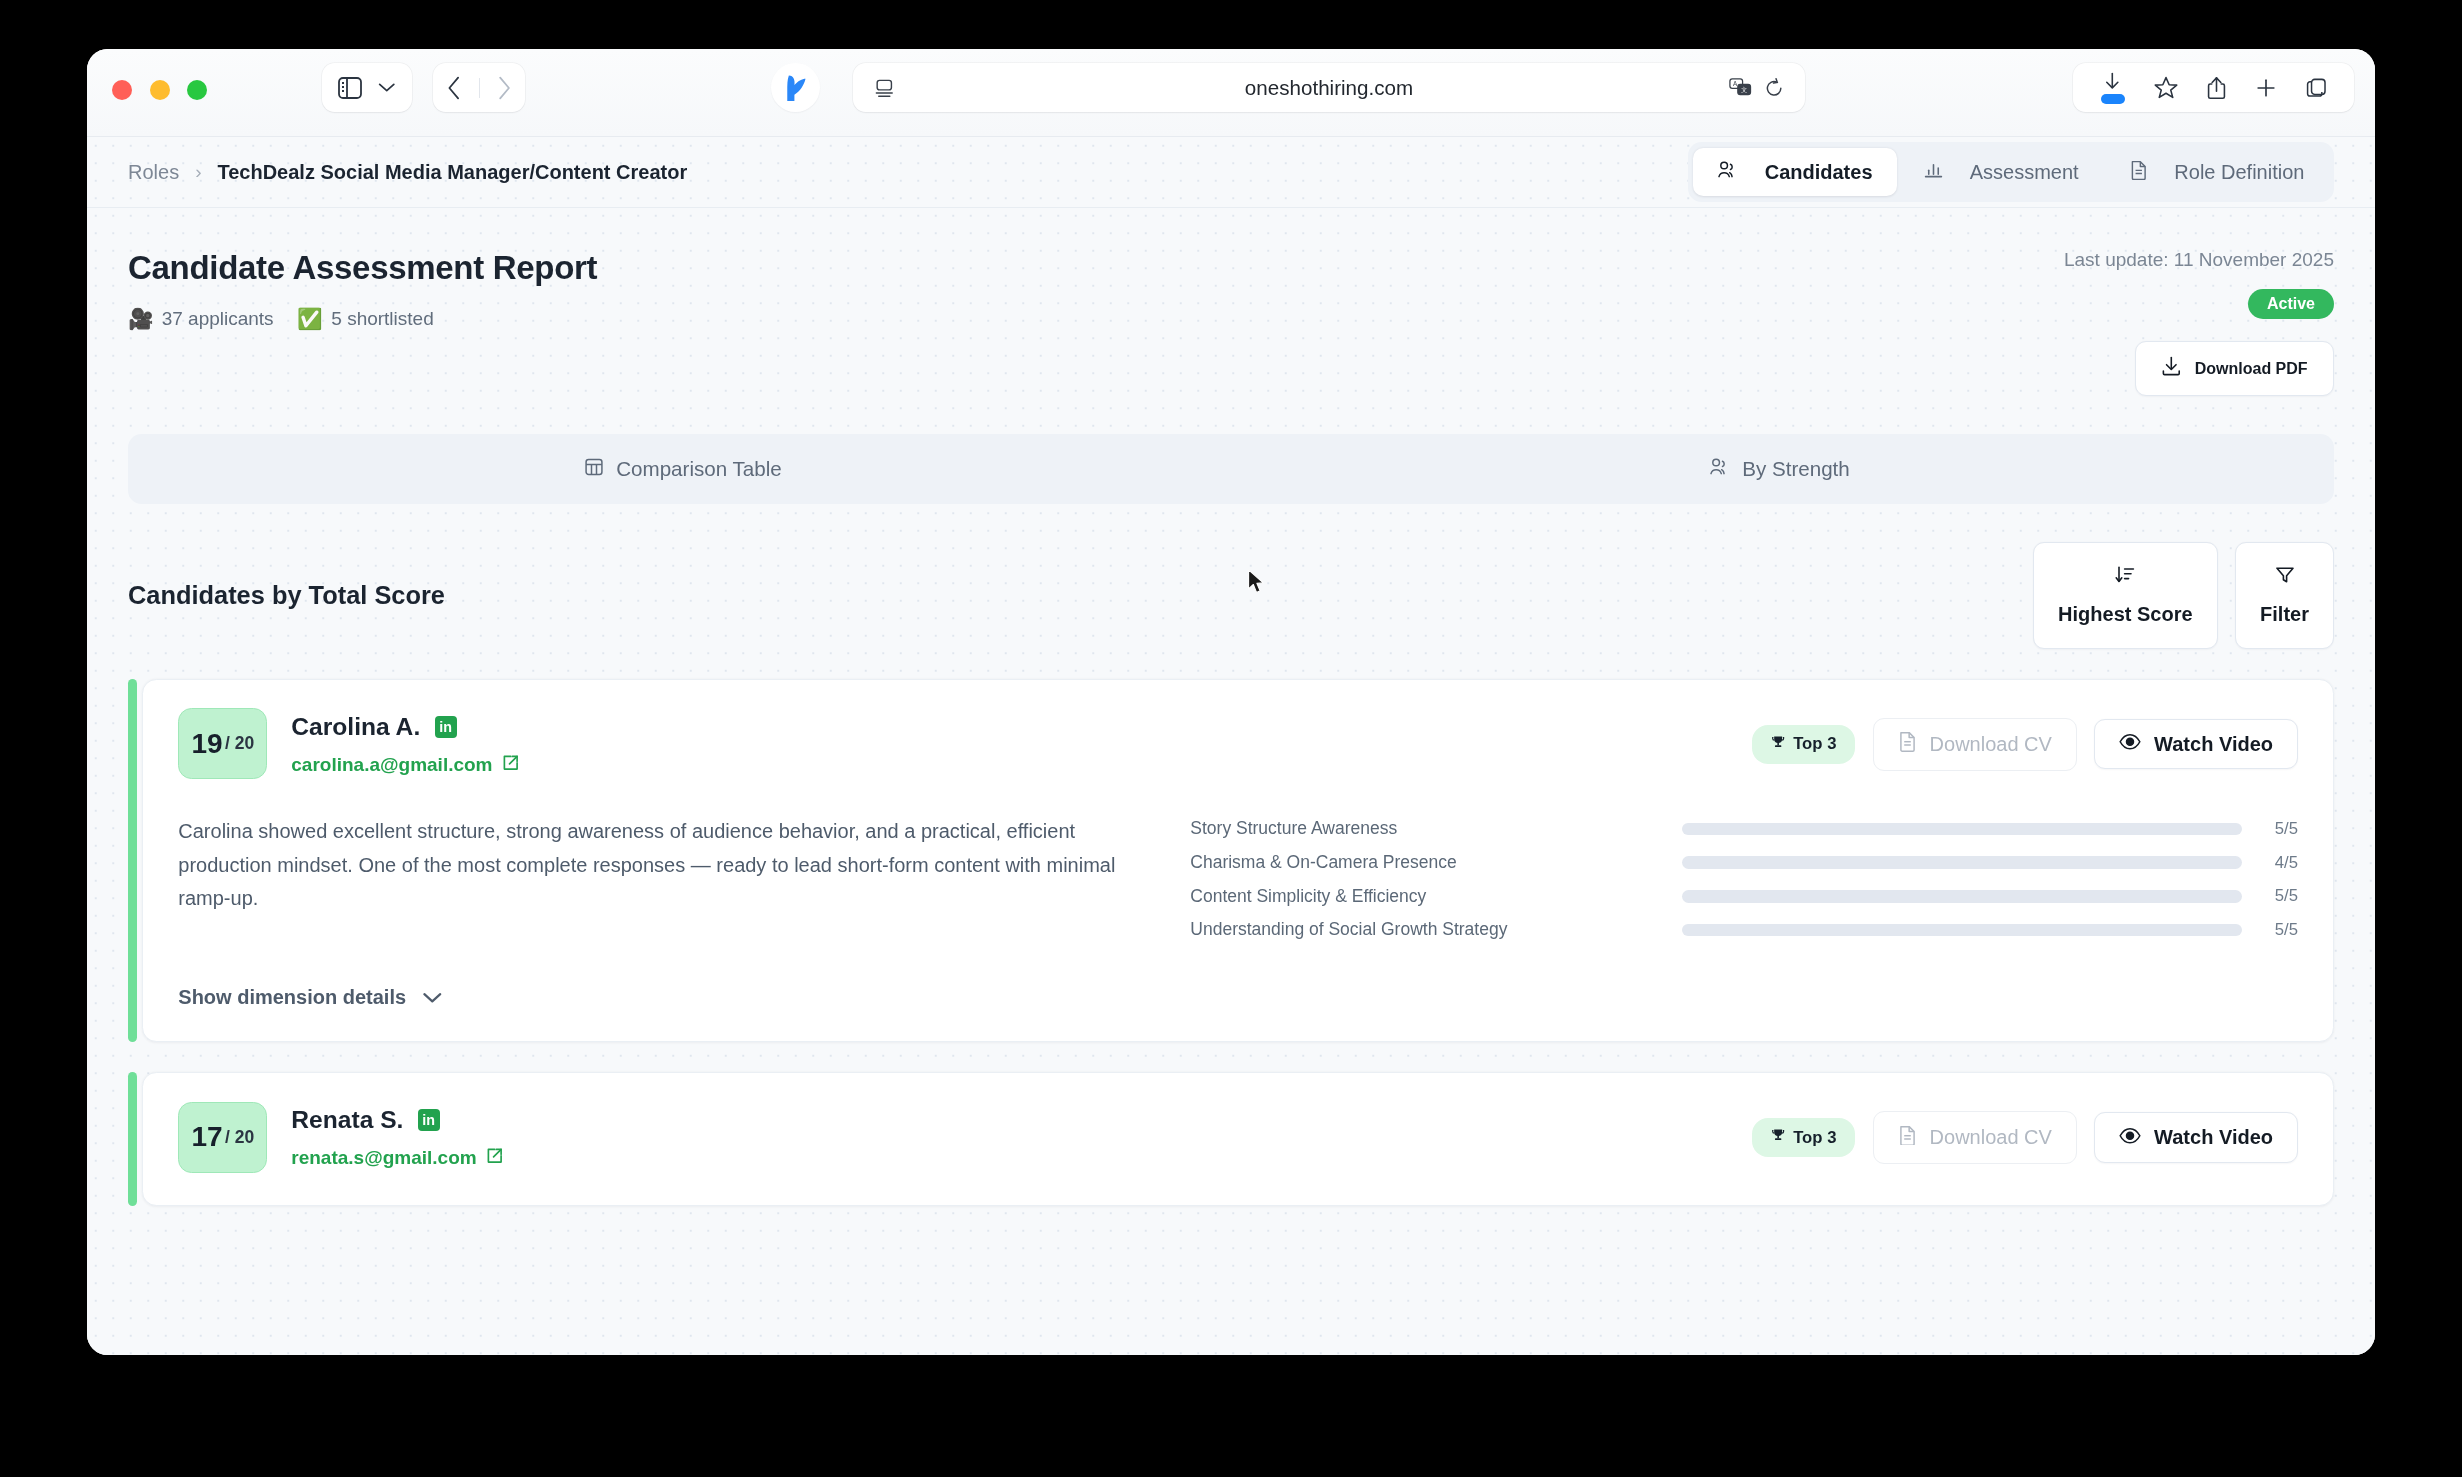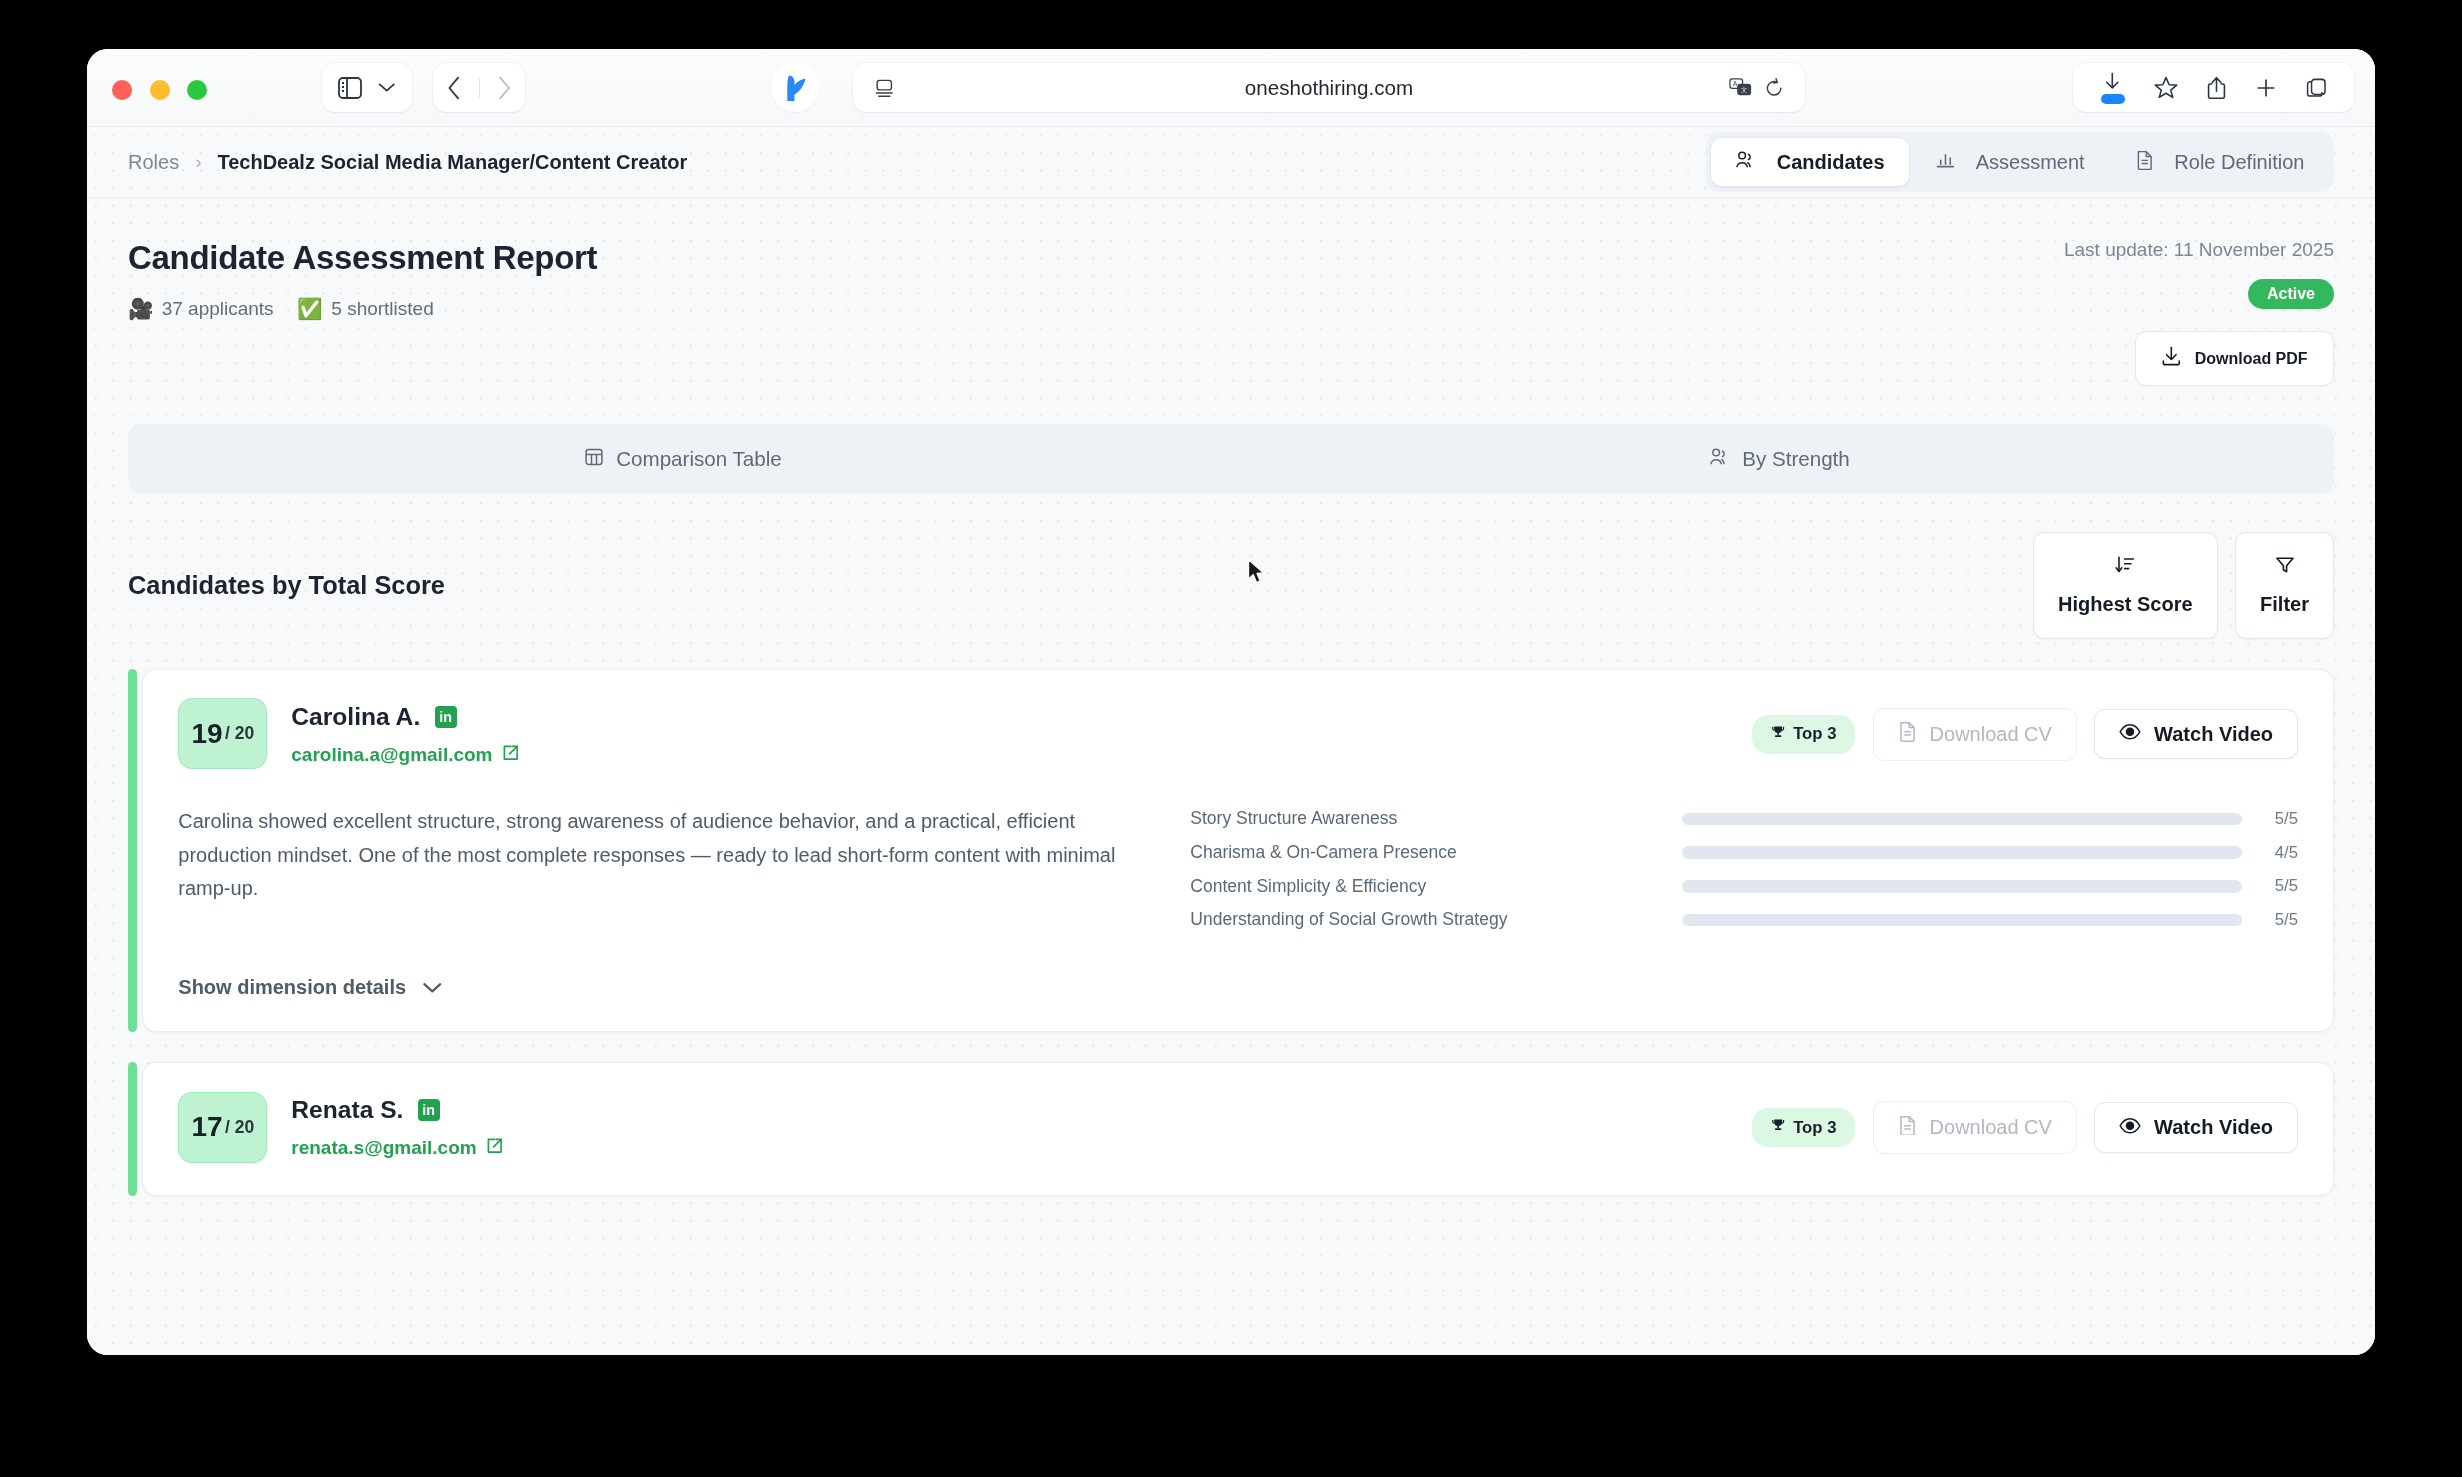--- a/index.html
+++ b/index.html
@@ -15,21 +15,21 @@
     left: 87px; top: 49px;
     width: 2288px; height: 1306px;
     background: #ffffff;
     border-radius: 20.6px;
     overflow: hidden;
     box-shadow: 0 24px 71px rgba(0,0,0,0.55);
   }
   
   .chrome {
     position: relative;
-    height: 78px;
+    height: 88px;
     background: linear-gradient(#fbfcfd, #f6f8fa);
     border-bottom: 0.8px solid #e7ebf0;
   }
   .traffic { position: absolute; left: 25.4px; top: 31px; display: flex; gap: 17.5px; }
   .dot { width: 20px; height: 20px; border-radius: 50%; }
   .dot.red { background: #ff5f57; }
   .dot.yellow { background: #febc2e; }
   .dot.green { background: #28c840; }
 
   .chrome-group {
@@ -127,21 +127,21 @@
   .crumb-cur { color: #1b2430; font-weight: 700; }
 
   .tabs-top {
     display: flex; align-items: center;
     background: #eef2f7;
     border-radius: 13.5px;
     padding: 5.6px;
     gap: 3.2px;
   }
   .tab-top {
-    display: flex; align-items: center; gap: 21px;
+    display: flex; align-items: center; gap: 27px;
     padding: 12px 24px;
     border-radius: 10.3px;
     font-size: 20px; color: #5e6a7a;
   }
   .tab-top.active { background: #ffffff; color: #151d27; font-weight: 700; box-shadow: 0 0.8px 2.4px rgba(16,24,40,0.10); }
 
   
   .content { padding: 41px 41px 0 41px; }
   .title-row { display: flex; justify-content: space-between; align-items: flex-start; }
   .page-title { font-size: 33px; font-weight: 700; color: #1b2430; letter-spacing: -0.3px; }

